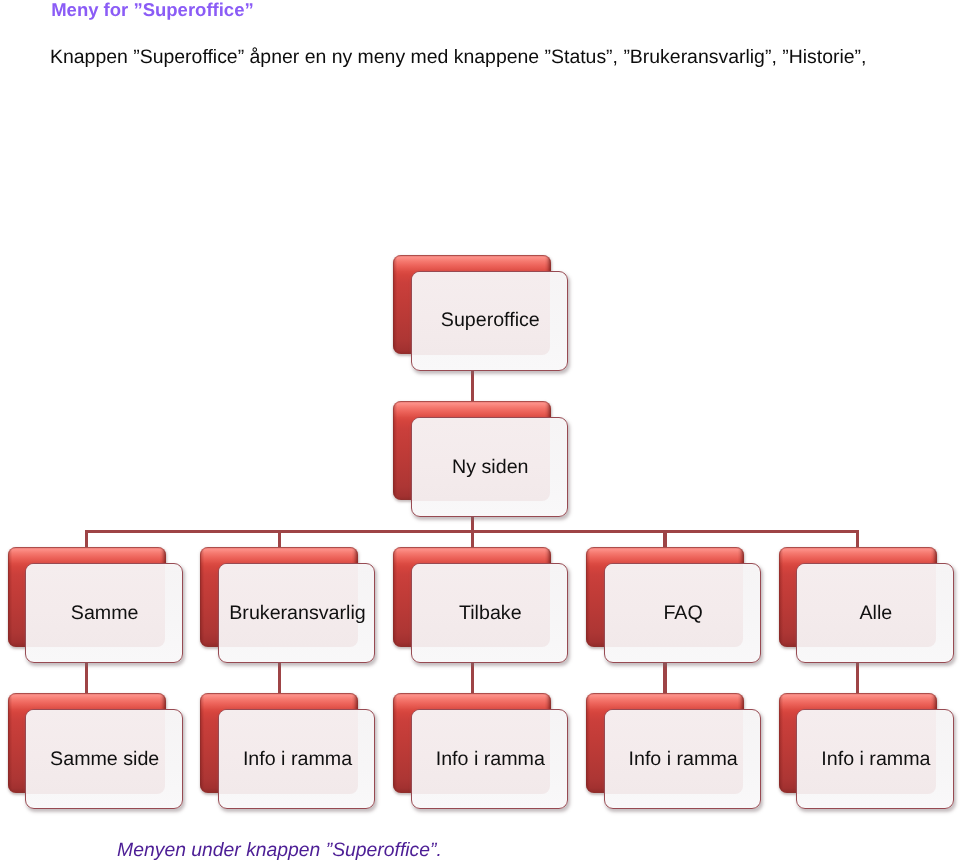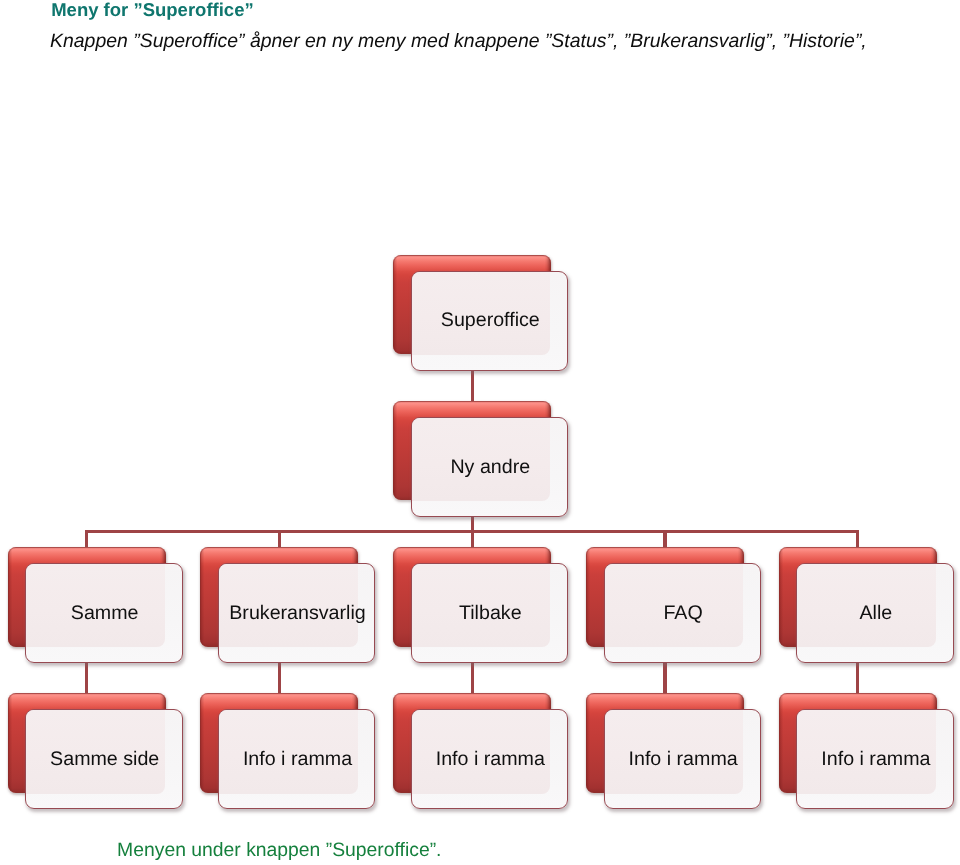--- a/index.html
+++ b/index.html
@@ -9,32 +9,32 @@
     font-family:"Liberation Sans",sans-serif;
     color:#000;
     -webkit-font-smoothing:antialiased;text-rendering:geometricPrecision;
   }
   #page{position:relative;width:960px;height:865px;overflow:hidden;background:#fff;}
 
   
   .doc-heading{
     position:absolute;left:51.2px;top:-1.5px;
     font-size:18.5px;font-weight:bold;line-height:21px;
-    letter-spacing:0px;white-space:nowrap;color:#0f766e;
+    letter-spacing:0px;white-space:nowrap;color:#8b5cf6;
   }
   .doc-para{
-    position:absolute;left:50.0px;top:27px;width:880px;
-    font-size:19.45px;line-height:29.3px;color:#0d0d0d;font-style:italic;
+    position:absolute;left:50.0px;top:43.0px;width:880px;
+    font-size:19.45px;line-height:29.3px;color:#0d0d0d;
   }
   .doc-para .pline{white-space:nowrap;display:block;}
 
   .doc-caption{
     position:absolute;left:117.1px;top:837.5px;
-    font-size:19.35px;line-height:24px;
-    white-space:nowrap;color:#15803d;
+    font-size:19.35px;font-style:italic;line-height:24px;
+    white-space:nowrap;color:#4c1d95;
   }
 
   
   #diagram{position:absolute;left:0;top:0;width:960px;height:865px;}
   .conn{position:absolute;background:#9e4446;}
 
   .node{position:absolute;width:0;height:0;}
 
   
   .nd-back{
@@ -120,21 +120,21 @@
         <div class="nd-back"></div>
         <div class="nd-front">
           <div class="nd-inner"></div>
           <div class="nd-label">Superoffice</div>
         </div>
       </div>
   <div class="node" style="left:393.20px;top:400.77px">
         <div class="nd-back"></div>
         <div class="nd-front">
           <div class="nd-inner"></div>
-          <div class="nd-label">Ny andre</div>
+          <div class="nd-label">Ny siden</div>
         </div>
       </div>
   <div class="node" style="left:7.60px;top:547.04px">
         <div class="nd-back"></div>
         <div class="nd-front">
           <div class="nd-inner"></div>
           <div class="nd-label">Samme</div>
         </div>
       </div>
   <div class="node" style="left:200.40px;top:547.04px">

